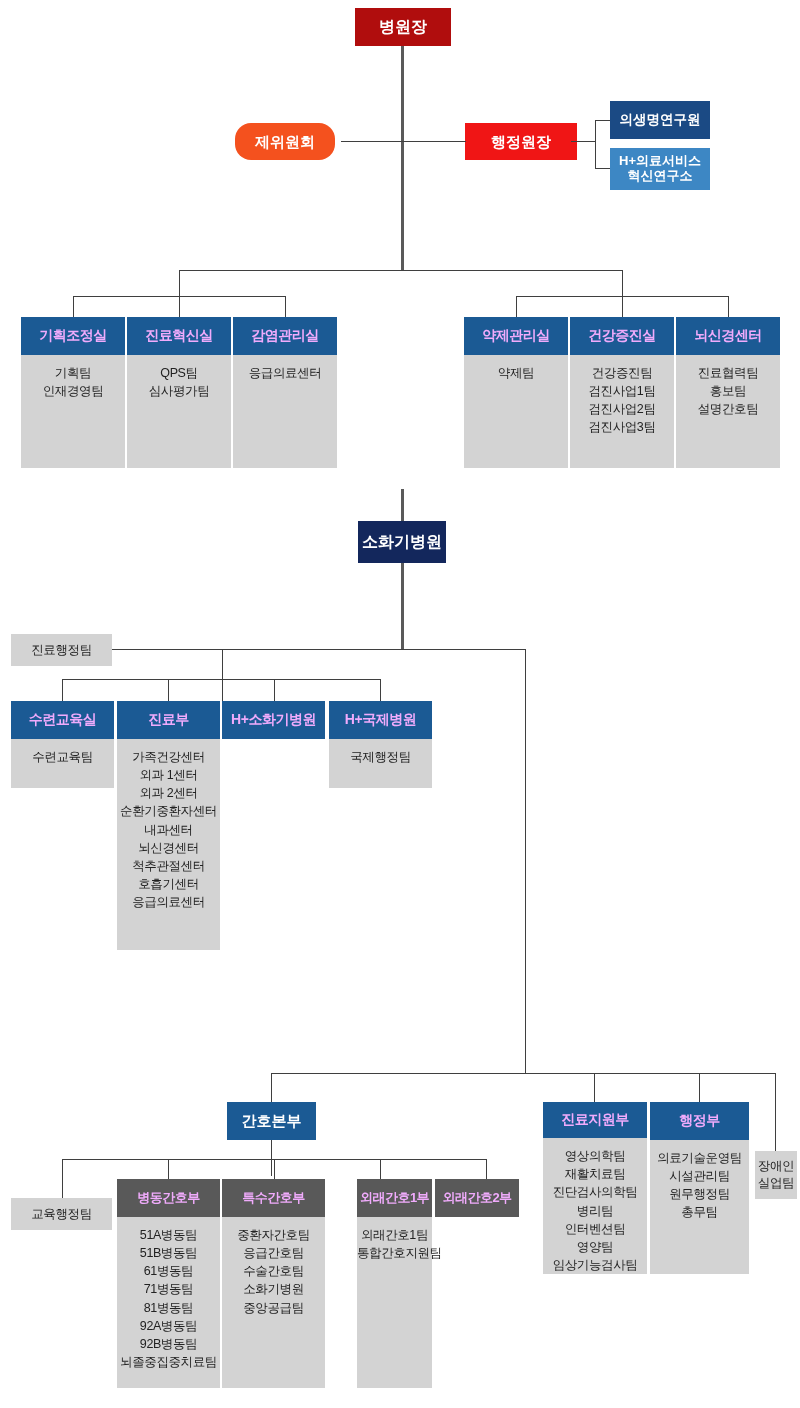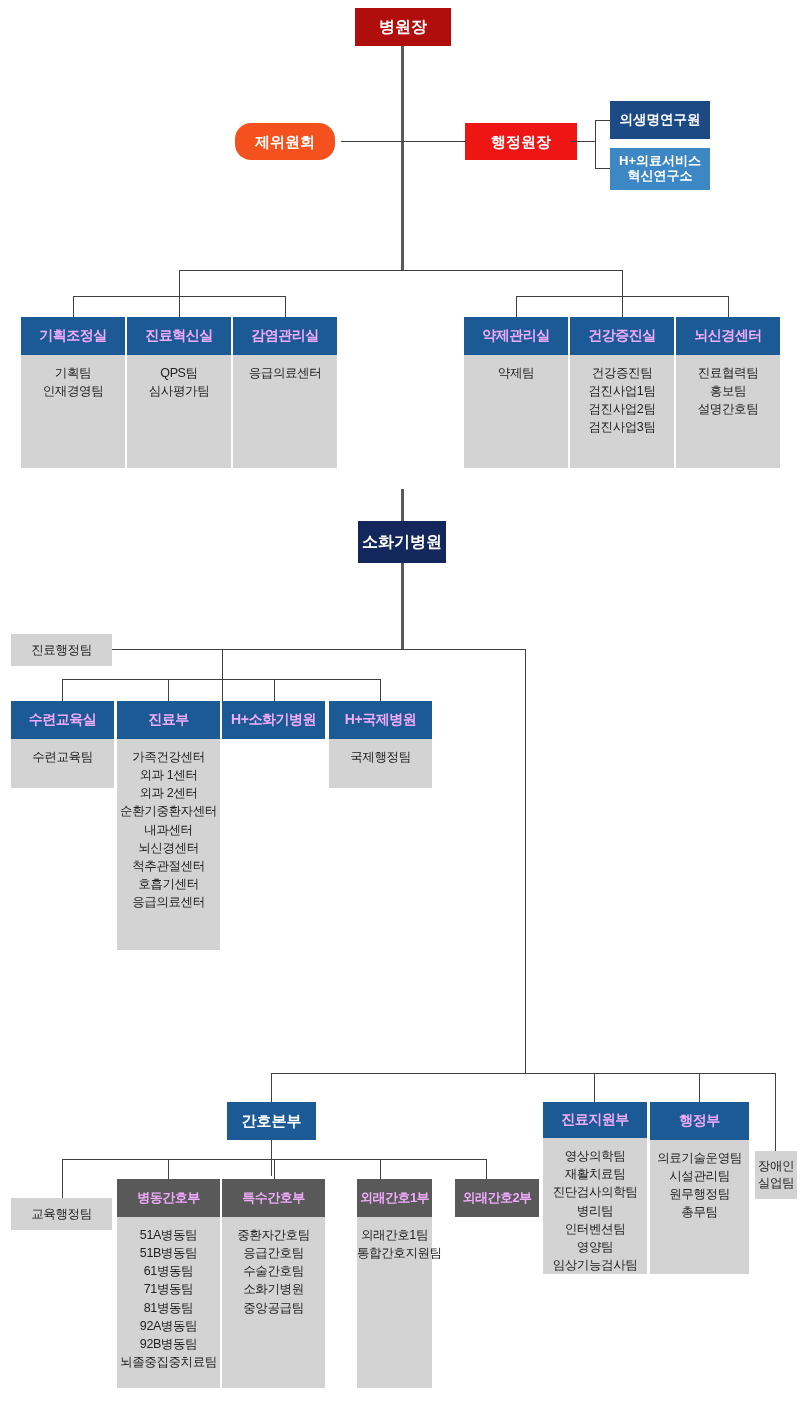--- a/index.html
+++ b/index.html
@@ -294,21 +294,21 @@
   <div class="card gray-hdr" style="left:329px; top:1179px; width:103px; height:209px;padding-left:28px;">
     <div class="hdr">
         <span>외래간호1부</span>
       </div>
     <div class="body">
       <div>외래간호1팀</div>
       <div>통합간호지원팀</div>
     </div>
   </div>
 
-  <div class="card gray-hdr" style="left:455px; top:1179px; width:84px; height:209px;gap:32px;">
+  <div class="card gray-hdr" style="left:435px; top:1179px; width:84px; height:209px;gap:32px;">
     <div class="hdr">
         <span>외래간호2부</span>
       </div>
   </div>
 
   <div class="card" style="left:543px; top:1102px; width:104px; height:172px;">
     <div class="hdr">
         <span>진료지원부</span>
       </div>
     <div class="body">

